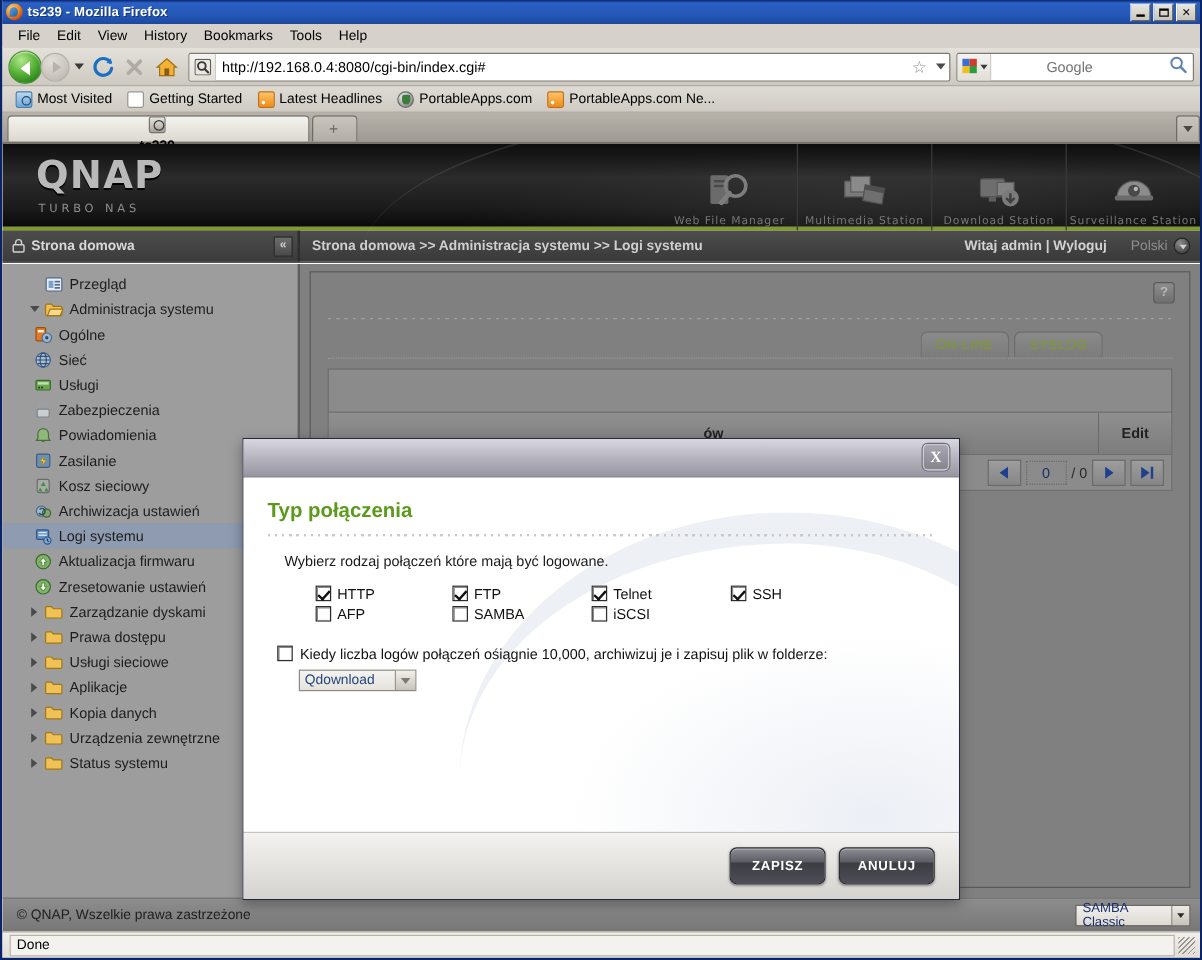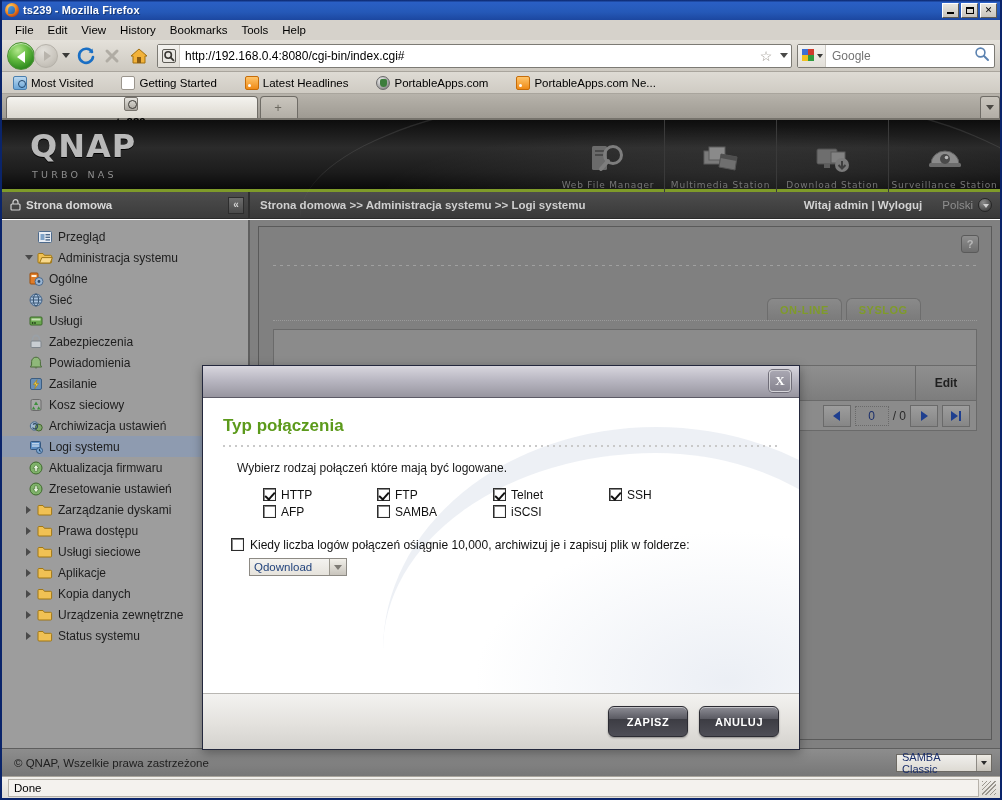--- a/index.html
+++ b/index.html
@@ -151,37 +151,37 @@
     width: 14px; flex: none; display: flex; align-items: center; justify-content: center;
   }
   #urldrop::after {
     content: ""; width: 0; height: 0;
     border-left: 4px solid transparent; border-right: 4px solid transparent;
     border-top: 5px solid #4a4a48;
   }
   #searchbar {
     width: 198px; height: 24px; flex: none;
     background: #fff; border: 1px solid #7c7a74; border-radius: 2px;
-    display: flex; align-items: center;
+    display: flex; align-items: center; gap: 40px;
   }
   #searchengine {
     width: 28px; height: 22px; flex: none;
     display: flex; align-items: center; justify-content: center; gap: 1px;
     border-right: 1px solid #cfcbc4;
     background: linear-gradient(to bottom,#f4f3f0,#e2dfd8);
   }
   #searchtext { flex: 1; font-size: 12px; color: #737373; padding-left: 6px; }
   #searchgo { width: 24px; text-align: center; }
 
   
   #bookmarks {
     height: 22px; flex: none;
     background: linear-gradient(to bottom,#dedbd4,#cfcbc3);
     display: flex; align-items: center;
-    padding-left: 6px; gap: 18px;
+    padding-left: 6px; gap: 3px;
     border-bottom: 1px solid #a9a59d;
   }
   .bmk { display: flex; align-items: center; gap: 4px; padding: 1px 5px; font-size: 11.5px; color: #000; white-space: nowrap; }
   .bmkico { width: 14px; height: 14px; flex: none; border-radius: 2px; }
   .ico-blue { background: linear-gradient(to bottom,#bcd9f0,#6aa6d8); border:1px solid #4a7fae; position: relative;}
   .ico-blue::after{content:"";position:absolute;left:4px;top:3px;width:6px;height:6px;border:1.5px solid #21476e;border-radius:50%;}
   .ico-page { background: #fff; border: 1px solid #9a958d; }
   .ico-rss { background: linear-gradient(to bottom,#ffc56b,#ef8a16); border:1px solid #c66c08; position:relative;}
   .ico-rss::after{content:"";position:absolute;left:2px;bottom:2px;width:3px;height:3px;background:#fff;border-radius:50%;}
   .ico-pa { border-radius:50%; background: radial-gradient(circle at 35% 30%, #f2f2f2, #9e9e9e 65%, #5d5d5d); border:1px solid #6a6a6a; position:relative;}
@@ -413,26 +413,25 @@
     height: 1px; margin: 10px 0 0 0;
     background-image: repeating-linear-gradient(to right, #a0a0a0 0 3px, transparent 3px 7px);
   }
   #tabs {
     display: flex; gap: 4px; margin-top: 10px; align-items: flex-end;
     border-bottom: 1px dotted #9a9a9a; padding-bottom: 0;
   }
   .ptab {
     height: 22px; padding: 0 12px;
     display: flex; align-items: center;
-    font-size: 11px; font-weight: bold; letter-spacing: 0.5px;
+    font-size: 11px; font-weight: normal; letter-spacing: 0.5px;
     color: #7f9b2a;
     border: 1px solid #6d6d6d; border-bottom: none;
     border-radius: 6px 6px 0 0;
     background: linear-gradient(to bottom,#8a8a8a,#7b7b7b);
-    margin-top: 22px;
   }
   #tbl {
     margin-top: 8px;
     border: 1px solid #6a6a6a;
     background: #8b8b8b;
   }
   #tblToolbar { height: 36px; border-bottom: 1px solid #6a6a6a; }
   #tblHead { display: flex; height: 34px; }
   .th {
     display: flex; align-items: center; justify-content: center;

